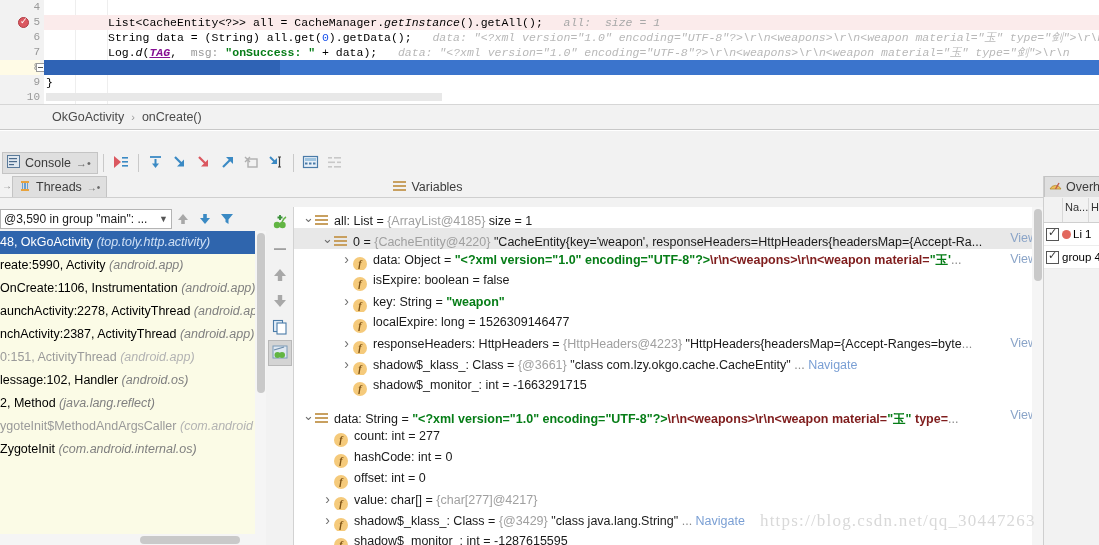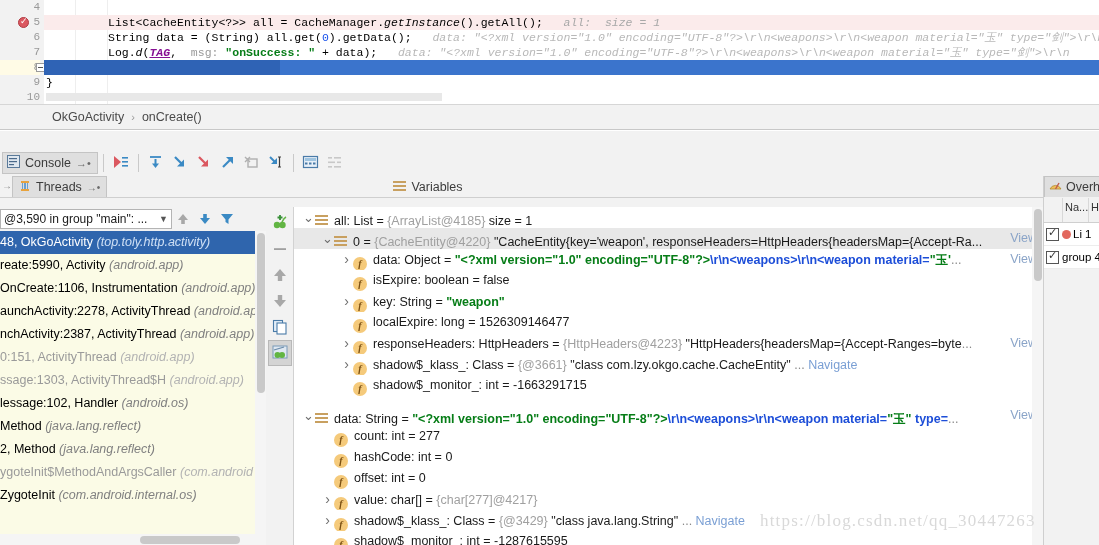--- a/index.html
+++ b/index.html
@@ -198,21 +198,21 @@
     background: #f5ca7b; color: #7a4f12; font-size: 10px; font-weight: bold;
     text-align: center; line-height: 14px; vertical-align: -3px;
     font-family: "Liberation Serif", serif; font-style: italic;
   }
   .vname { color: #1a1a1a; }
   .veq { color: #1a1a1a; }
   .vref { color: #a0a0a0; }
   .vstr { color: #067d17; font-weight: bold; }
   .vnum { color: #1a1a1a; }
   .vbool { color: #1a1a1a; }
-  .vxml-tag { color: #1d4ed8; font-weight: bold; }
+  .vxml-tag { color: #7f1d1d; font-weight: bold; }
   .vgrey { color: #8a8a8a; }
   .vlink { color: #8aa4c8; }
   .vnav { color: #7a9fd4; }
   .vzh { color: #067d17; font-weight: bold; }
 
   
   .right-panel {
     position: absolute; left: 1043px; top: 45px; width: 56px; height: 369px;
     background: #f2f2f2; border-left: 1px solid #cfcfcf;
   }
@@ -458,23 +458,21 @@
           </svg>
       </div>
     </div>
     <div class="frames-list">
         <div class="frame-row selected"><span>48, OkGoActivity </span><span class="pkg">(top.toly.http.activity)</span></div>
         <div class="frame-row"><span>reate:5990, Activity </span><span class="pkg">(android.app)</span></div>
         <div class="frame-row"><span>OnCreate:1106, Instrumentation </span><span class="pkg">(android.app)</span></div>
         <div class="frame-row"><span>aunchActivity:2278, ActivityThread </span><span class="pkg">(android.app)</span></div>
         <div class="frame-row"><span>nchActivity:2387, ActivityThread </span><span class="pkg">(android.app)</span></div>
         <div class="frame-row dim"><span>0:151, ActivityThread </span><span class="pkg">(android.app)</span></div>
-        <div class="frame-row dim"><span>ssage:1303, ActivityThread$H </span><span class="pkg">(android.app)</span></div>
         <div class="frame-row"><span>lessage:102, Handler </span><span class="pkg">(android.os)</span></div>
-        <div class="frame-row"><span>Method </span><span class="pkg">(java.lang.reflect)</span></div>
         <div class="frame-row"><span>2, Method </span><span class="pkg">(java.lang.reflect)</span></div>
         <div class="frame-row dim"><span>ygoteInit$MethodAndArgsCaller </span><span class="pkg">(com.android</span></div>
         <div class="frame-row"><span>ZygoteInit </span><span class="pkg">(com.android.internal.os)</span></div>
       </div>
   </div>
 
   <div class="watch-toolbar">
     <div class="wbtn">
       <svg width="18" height="18" viewBox="0 0 18 18">
           <circle cx="6" cy="11" r="3.2" fill="#62b543"></circle>

